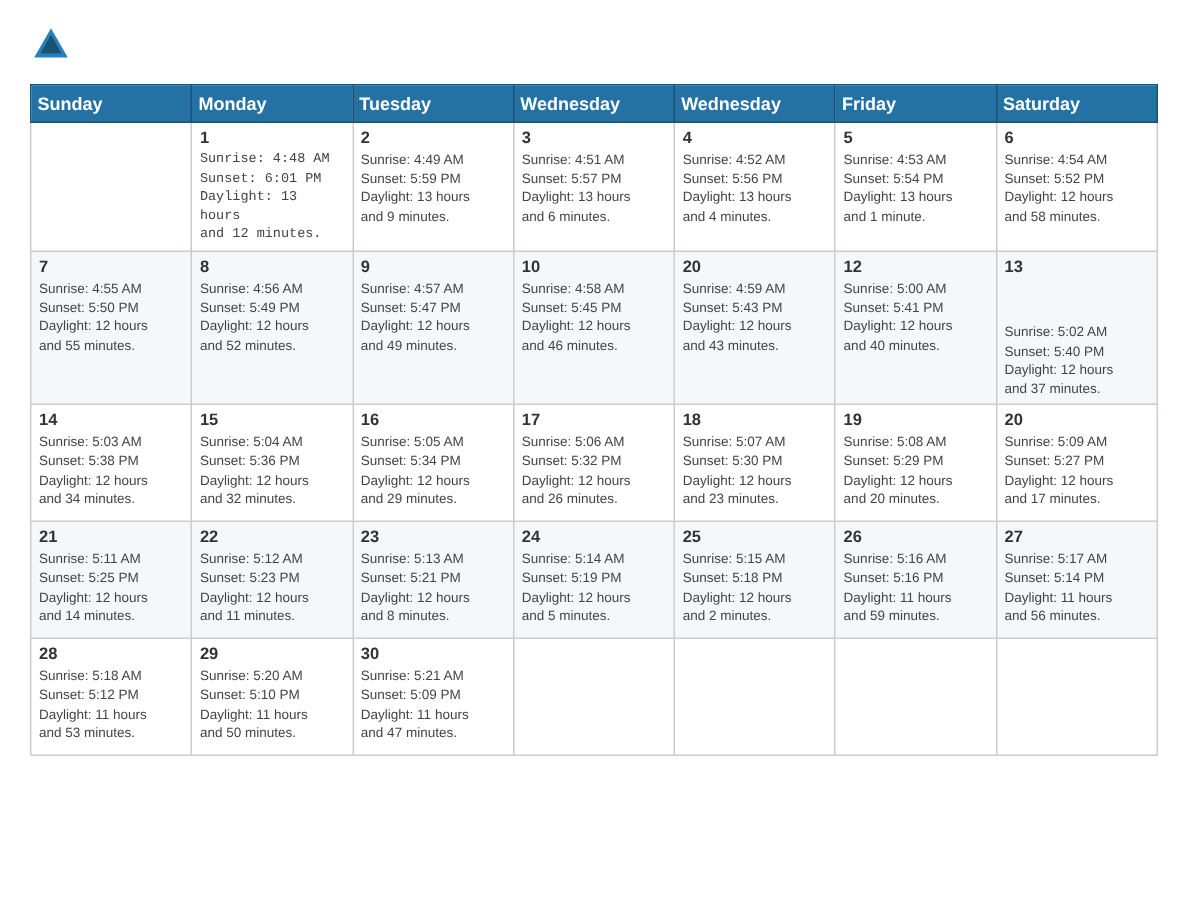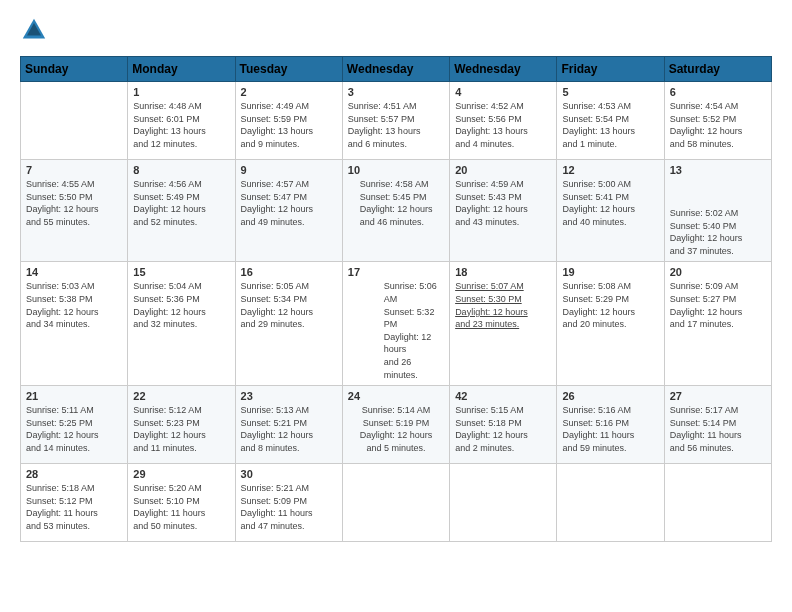--- a/index.html
+++ b/index.html
@@ -50,21 +50,21 @@
       font-size: 14px;
       color: #555;
     }
     table {
       width: 100%;
       border-collapse: collapse;
       table-layout: fixed;
     }
     thead tr th {
       background: #2471a3;
-      color: #000000;
+      color: #ffffff;
       font-size: 12px;
       font-weight: bold;
       padding: 5px 4px;
       text-align: left;
       border: 1px solid #1a5276;
     }
     tbody tr td {
       border: 1px solid #ccc;
       vertical-align: top;
       padding: 4px 5px;
@@ -120,21 +120,21 @@
           <th>Friday</th>
           <th>Saturday</th>
         </tr>
     </thead>
     <tbody id="calendar-body">
 
     <tr>
           <td></td>
           <td>
             <span class="day-num">1</span>
-            <div class="cell-info" style="white-space: pre-line;">Sunrise: 4:48 AM
+            <div class="cell-info" style="white-space: pre-line; font-family: Liberation Mono, monospace;">Sunrise: 4:48 AM
 Sunset: 6:01 PM
 Daylight: 13 hours
 and 12 minutes.</div>
           </td>
           <td>
             <span class="day-num">2</span>
             <div class="cell-info" style="white-space: pre-line;">Sunrise: 4:49 AM
 Sunset: 5:59 PM
 Daylight: 13 hours
 and 9 minutes.</div>
@@ -185,21 +185,21 @@
           </td>
           <td>
             <span class="day-num">9</span>
             <div class="cell-info" style="white-space: pre-line;">Sunrise: 4:57 AM
 Sunset: 5:47 PM
 Daylight: 12 hours
 and 49 minutes.</div>
           </td>
           <td>
             <span class="day-num">10</span>
-            <div class="cell-info" style="white-space: pre-line; margin-left: 12px;">Sunrise: 4:58 AM
+            <div class="cell-info" style="white-space: pre-line;">Sunrise: 4:58 AM
 Sunset: 5:45 PM
 Daylight: 12 hours
 and 46 minutes.</div>
           </td>
           <td>
             <span class="day-num">20</span>
             <div class="cell-info" style="white-space: pre-line;">Sunrise: 4:59 AM
 Sunset: 5:43 PM
 Daylight: 12 hours
 and 43 minutes.</div>
@@ -236,28 +236,28 @@
           </td>
           <td>
             <span class="day-num">16</span>
             <div class="cell-info" style="white-space: pre-line;">Sunrise: 5:05 AM
 Sunset: 5:34 PM
 Daylight: 12 hours
 and 29 minutes.</div>
           </td>
           <td>
             <span class="day-num">17</span>
-            <div class="cell-info" style="white-space: pre-line; margin-left: 36px;">Sunrise: 5:06 AM
+            <div class="cell-info" style="white-space: pre-line;">Sunrise: 5:06 AM
 Sunset: 5:32 PM
 Daylight: 12 hours
 and 26 minutes.</div>
           </td>
           <td>
             <span class="day-num">18</span>
-            <div class="cell-info" style="white-space: pre-line; text-decoration: underline;">Sunrise: 5:07 AM
+            <div class="cell-info" style="white-space: pre-line;">Sunrise: 5:07 AM
 Sunset: 5:30 PM
 Daylight: 12 hours
 and 23 minutes.</div>
           </td>
           <td>
             <span class="day-num">19</span>
             <div class="cell-info" style="white-space: pre-line;">Sunrise: 5:08 AM
 Sunset: 5:29 PM
 Daylight: 12 hours
 and 20 minutes.</div>
@@ -287,27 +287,27 @@
           </td>
           <td>
             <span class="day-num">23</span>
             <div class="cell-info" style="white-space: pre-line;">Sunrise: 5:13 AM
 Sunset: 5:21 PM
 Daylight: 12 hours
 and 8 minutes.</div>
           </td>
           <td>
             <span class="day-num">24</span>
-            <div class="cell-info" style="white-space: pre-line; text-align: center;">Sunrise: 5:14 AM
+            <div class="cell-info" style="white-space: pre-line;">Sunrise: 5:14 AM
 Sunset: 5:19 PM
 Daylight: 12 hours
 and 5 minutes.</div>
           </td>
           <td>
-            <span class="day-num">42</span>
+            <span class="day-num">25</span>
             <div class="cell-info" style="white-space: pre-line;">Sunrise: 5:15 AM
 Sunset: 5:18 PM
 Daylight: 12 hours
 and 2 minutes.</div>
           </td>
           <td>
             <span class="day-num">26</span>
             <div class="cell-info" style="white-space: pre-line;">Sunrise: 5:16 AM
 Sunset: 5:16 PM
 Daylight: 11 hours

